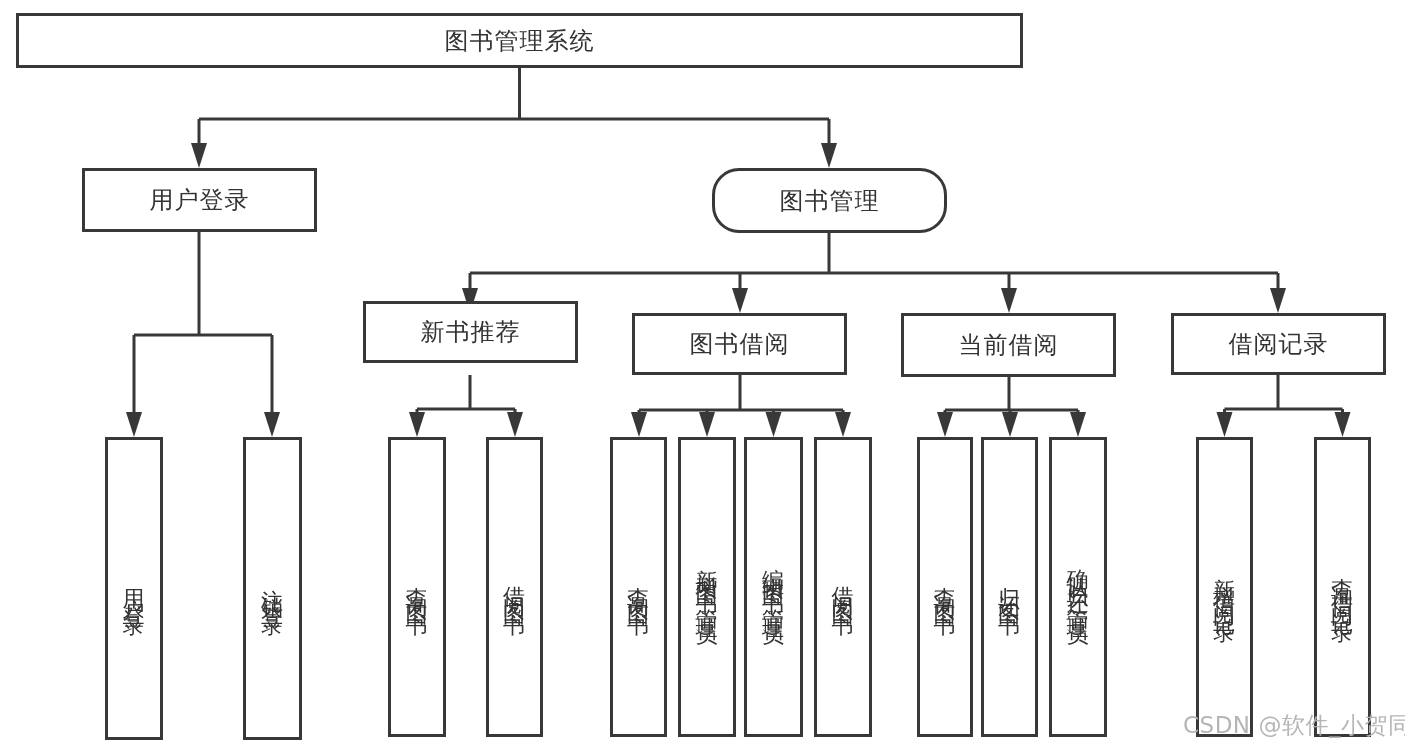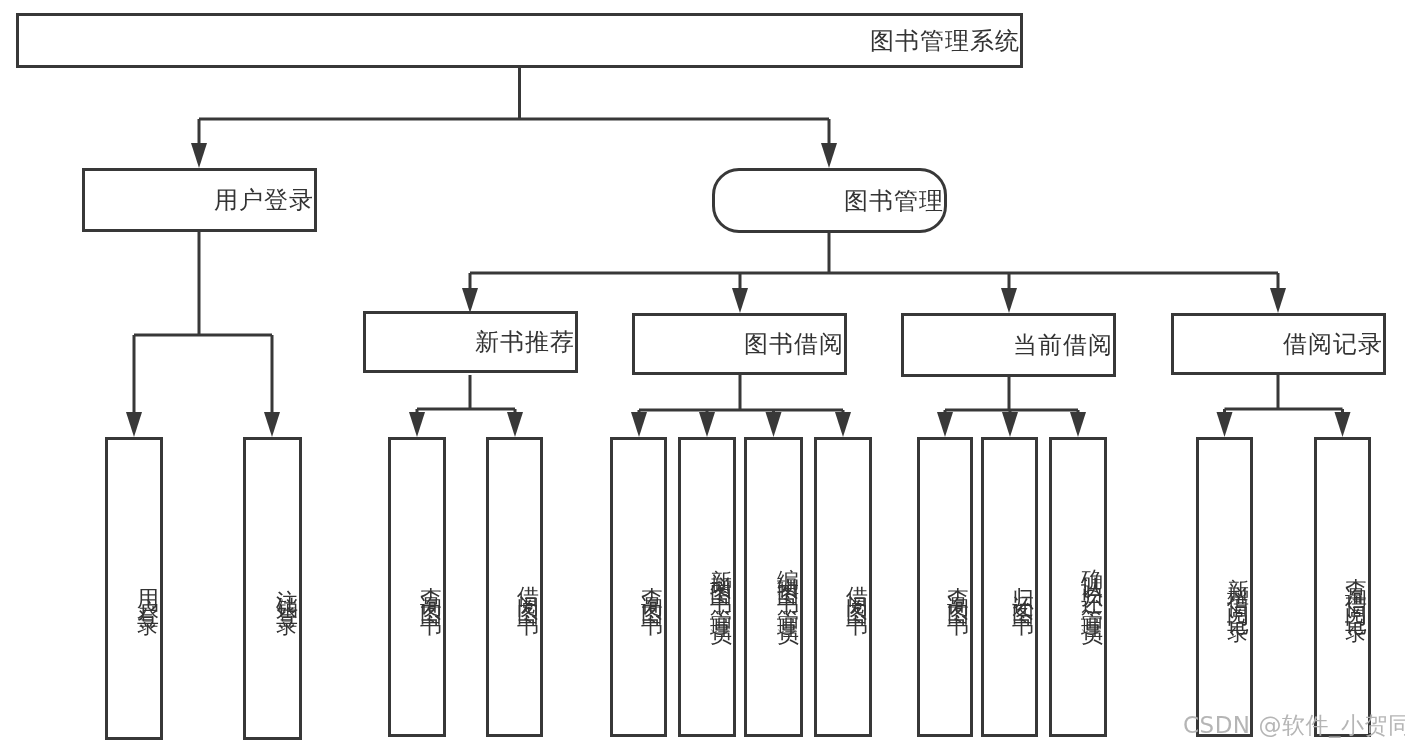--- a/index.html
+++ b/index.html
@@ -12,21 +12,21 @@
     overflow: hidden;
   }
   #wires { position:absolute; left:0; top:0; z-index:1; }
   .box {
     position: absolute;
     background: #ffffff;
     border: 3px solid #383838;
     box-sizing: border-box;
     display: flex;
     align-items: center;
-    justify-content: flex-end;
+    justify-content: center;
     z-index: 2;
     color: #333333;
   }
   .h-label {
     font-size: 24px;
     letter-spacing: 1px;
     color: #333333;
     white-space: nowrap;
   }
   .v-label {
@@ -107,21 +107,21 @@
     <span class="h-label">图书管理系统</span>
   </div>
 
   <div class="box" style="left:82px; top:168px; width:235px; height:64px;">
     <span class="h-label">用户登录</span>
   </div>
   <div class="box" style="left:712px; top:168px; width:235px; height:65px;border-radius:27px;">
     <span class="h-label">图书管理</span>
   </div>
 
-  <div class="box" style="left:363px; top:311px; width:215px; height:62px;">
+  <div class="box" style="left:363px; top:301px; width:215px; height:62px;">
     <span class="h-label">新书推荐</span>
   </div>
   <div class="box" style="left:901px; top:313px; width:215px; height:64px;">
     <span class="h-label">当前借阅</span>
   </div>
   <div class="box" style="left:632px; top:313px; width:215px; height:62px;">
     <span class="h-label">图书借阅</span>
   </div>
   <div class="box" style="left:1171px; top:313px; width:215px; height:62px;">
     <span class="h-label">借阅记录</span>

